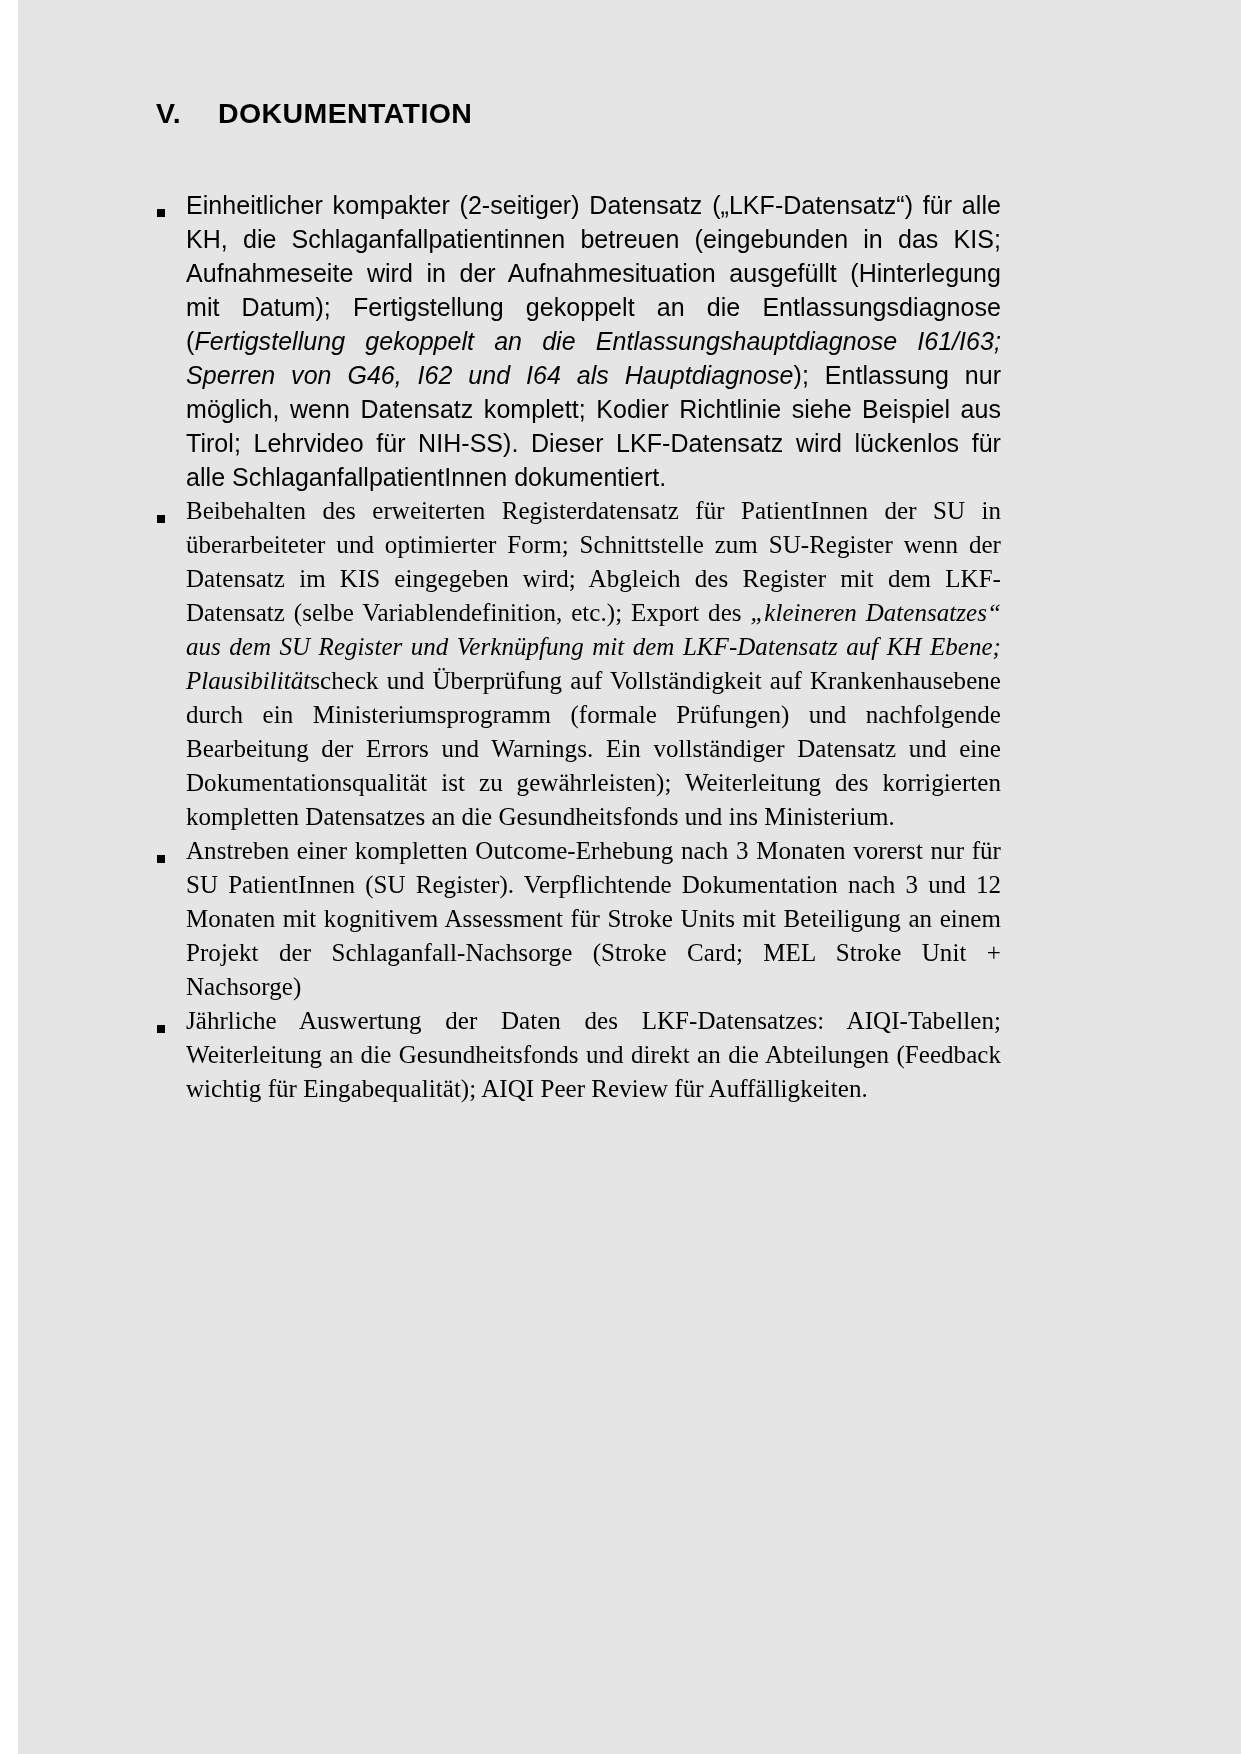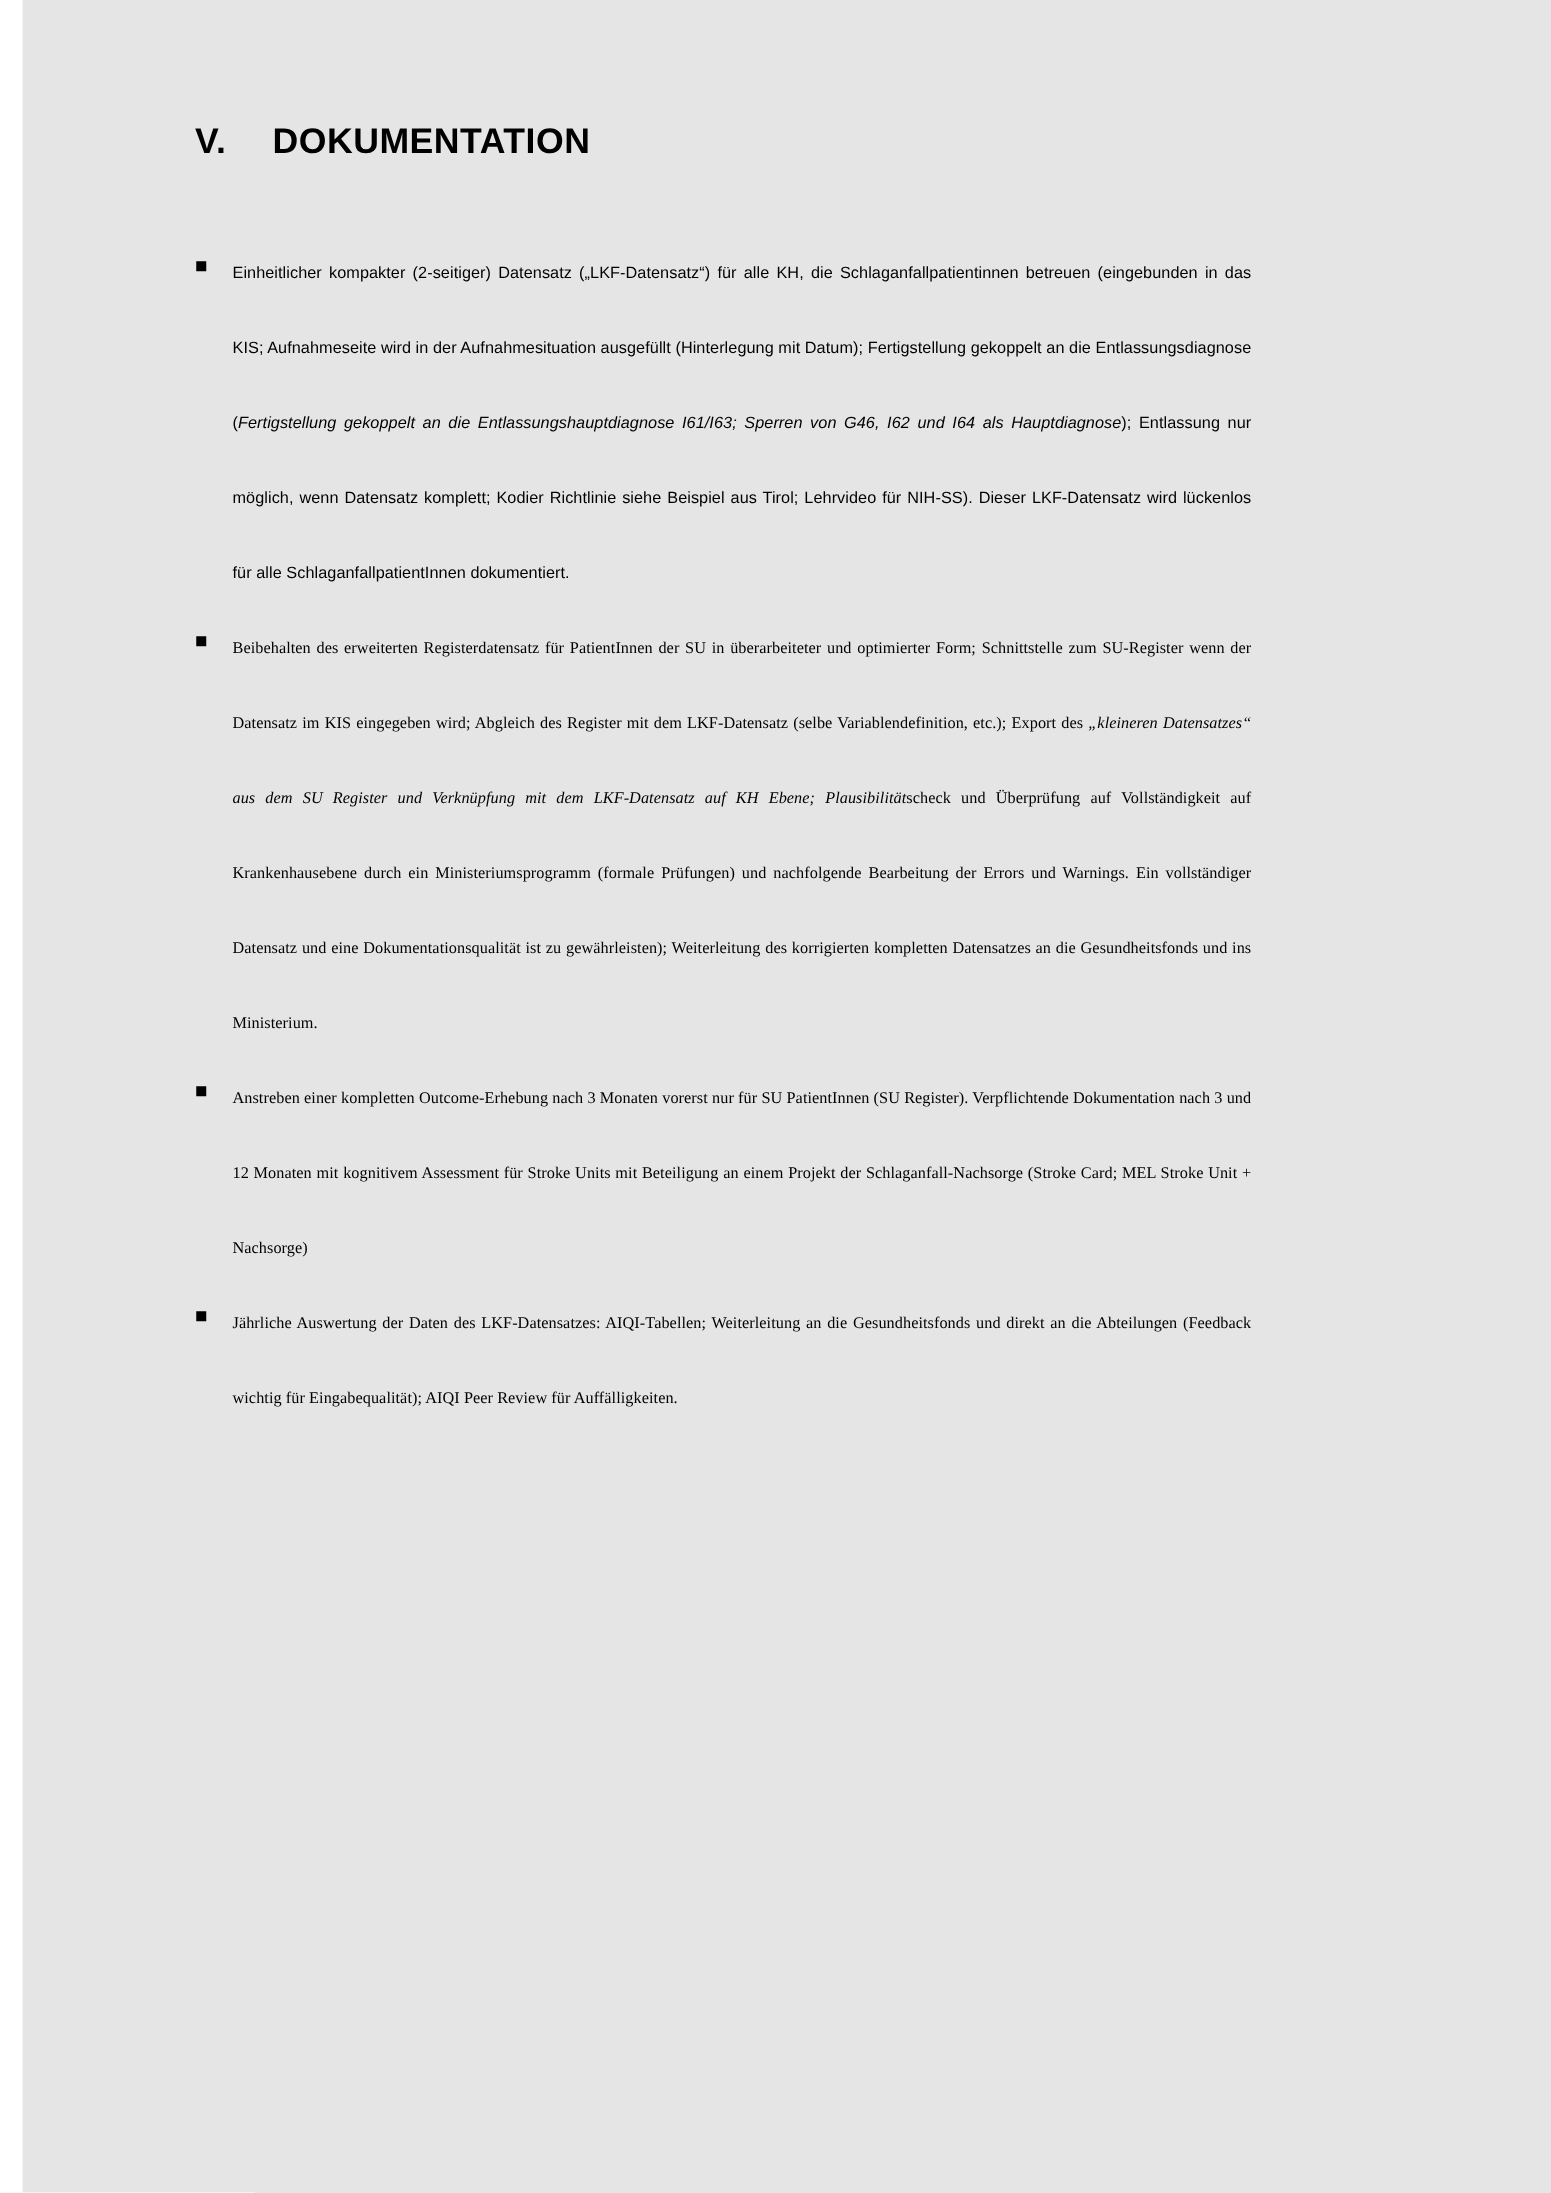--- a/index.html
+++ b/index.html
@@ -47,22 +47,22 @@
     margin: 0;
     padding: 0;
     margin-top: 58px;
   }
   .bullet-item {
     position: relative;
     padding-left: 30px;
     margin: 0 0 0 0;
     text-align: justify;
     text-justify: inter-word;
-    font-size: 13px;
-    line-height: 60px;
+    font-size: 25px;
+    line-height: 34px;
     letter-spacing: 0.05px;
   }
   .bullet-item + .bullet-item {
     margin-top: 0px;
     font-family: Liberation Serif, serif;
   }
   .bullet-marker {
     position: absolute;
     left: 1px;
     top: 21px;

